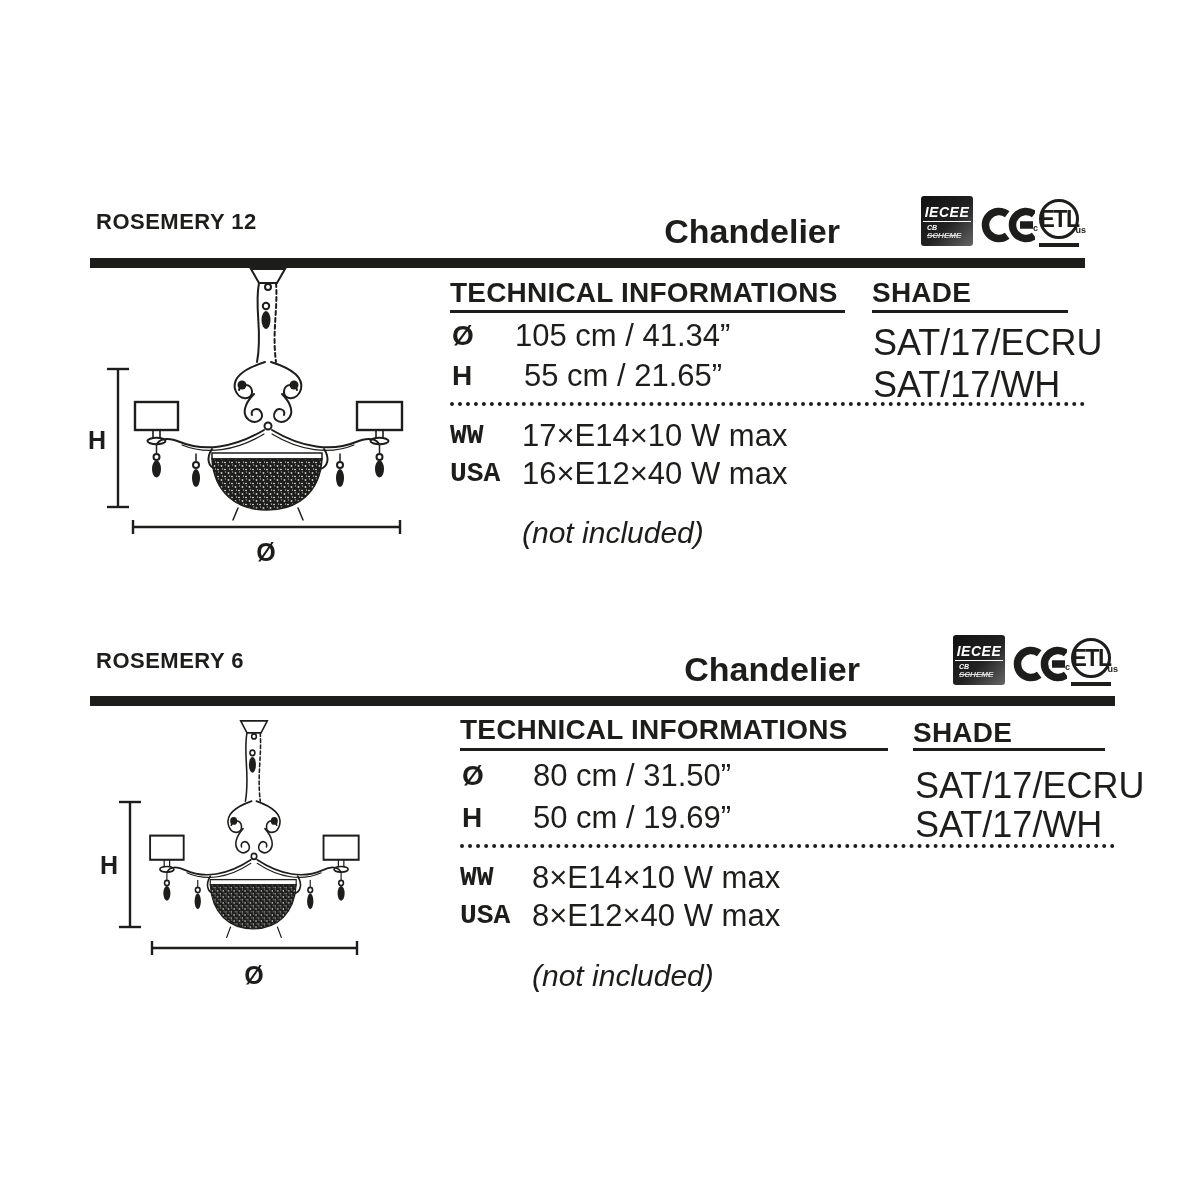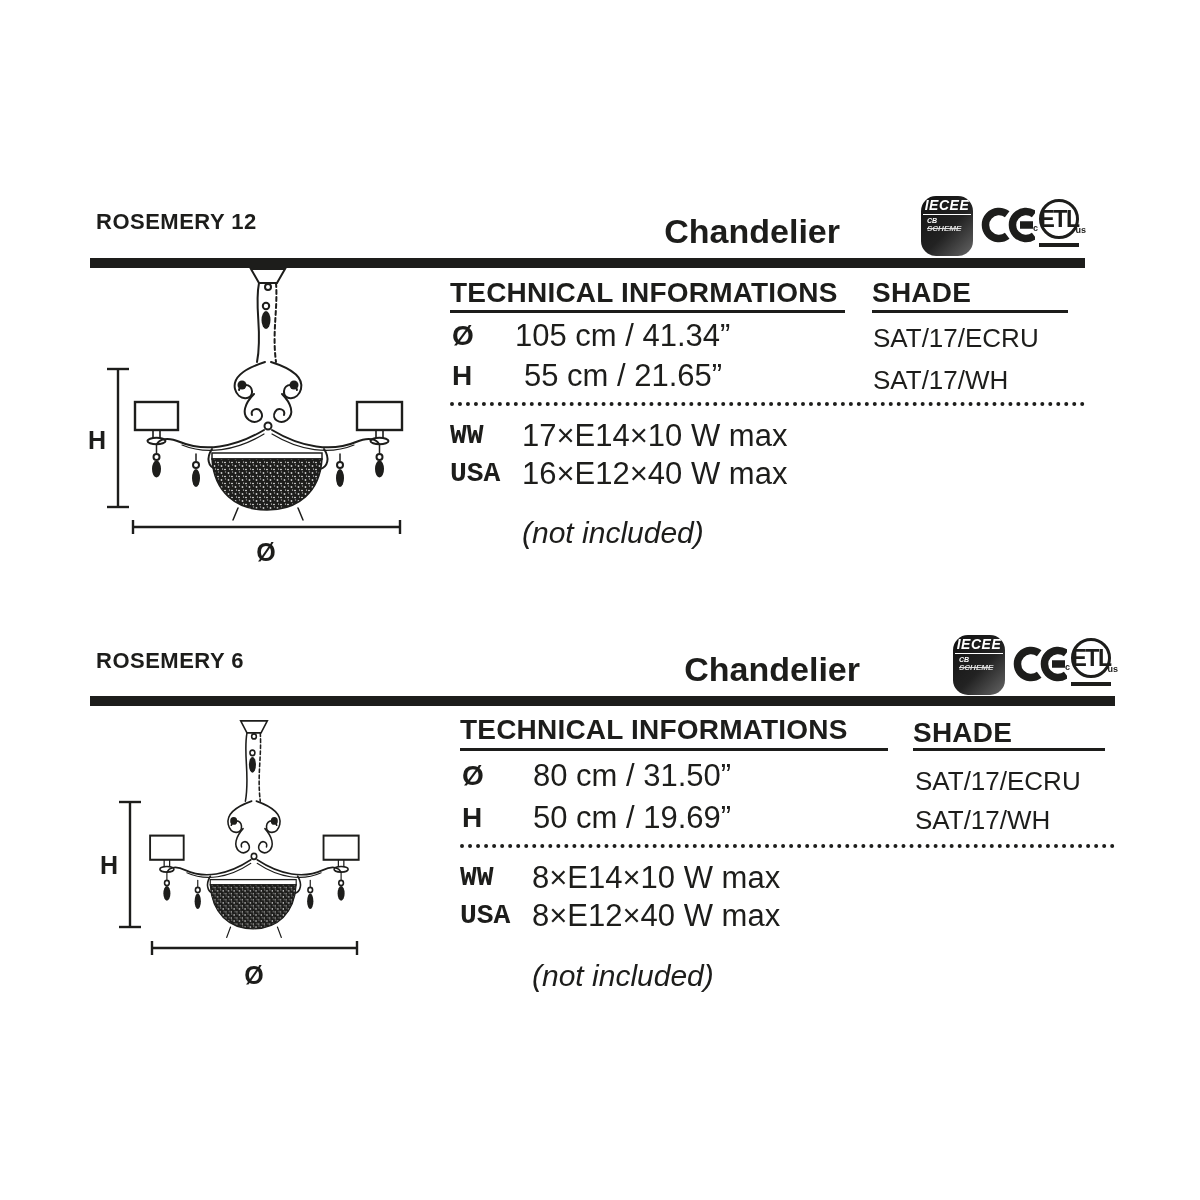--- a/index.html
+++ b/index.html
@@ -14,28 +14,28 @@
   .title{ font-size:22px; font-weight:700; letter-spacing:.5px; }
   .category{ font-size:34px; font-weight:700; width:280px; text-align:right; }
   .colhead{ font-size:28px; font-weight:700; letter-spacing:.2px; }
   .rule{ background:var(--ink); height:2.5px; }
   .bar{ background:var(--ink); height:10px; }
   .dotted{ border-top:4px dotted var(--ink); height:0; }
   .dimkey{ font-size:28px; font-weight:700; }
   .dimval{ font-size:31px; font-weight:400; }
   .lampkey{ font-size:28px; font-weight:700;font-family:Liberation Mono, monospace; }
   .lampval{ font-size:31px; font-weight:400; }
-  .shadeval{ font-size:26px; font-weight:400; }
+  .shadeval{ font-size:36px; font-weight:400; }
   .note{ font-size:30px; font-style:italic; font-weight:400;margin-top:21px; }
   .dimlabel{ font:700 25px "Liberation Sans","DejaVu Sans",sans-serif; fill:var(--ink); }
   
   .iecee{
-    width:52px; height:60px; border-radius:15px; overflow:hidden;
+    width:52px; height:50px; border-radius:3px; overflow:hidden;
     background:linear-gradient(135deg,#111 0%,#222 55%,#666 100%);
-    color:#fff; text-align:center; 
+    color:#fff; text-align:center; padding-top:7px;
   }
   .iecee .l1{ font-size:14px; font-weight:700; font-style:italic; letter-spacing:.5px;
               border-bottom:1.5px solid #fff; display:inline-block; padding:0 2px 1px; }
   .iecee .l2{ font-size:7px; font-style:italic; font-weight:700; text-align:left; padding-left:6px; margin-top:2px;}
   .iecee .l3{ font-size:8px; font-style:italic; font-weight:700; text-align:left; padding-left:6px;
               text-decoration:line-through; color:#ddd; }
   .etl{ width:46px; height:54px; }
   .etl .ring{ position:absolute; left:3px; top:2px; width:40px; height:40px;
               border:3.5px solid var(--ink); border-radius:50%;
               display:flex; align-items:center; justify-content:center; }

